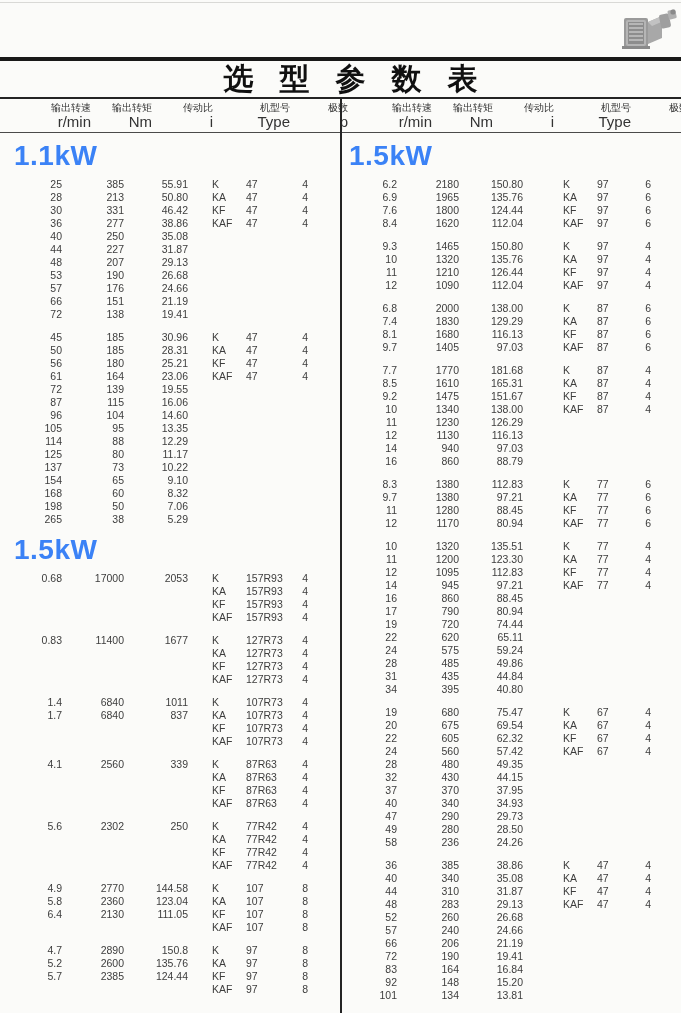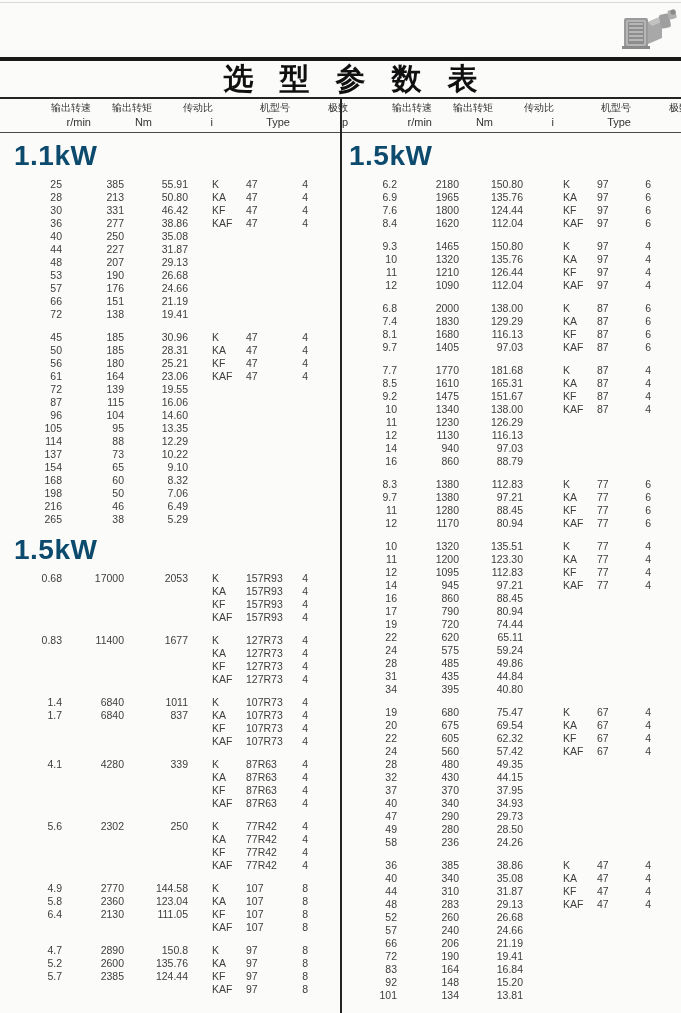--- a/index.html
+++ b/index.html
@@ -14,30 +14,30 @@
   .page-title{
     position:absolute;top:60px;left:0;width:681px;height:37px;line-height:37px;
     text-align:center;font-size:30px;font-weight:bold;color:#101010;
     letter-spacing:26px;text-indent:26px;white-space:nowrap;padding-left:10px;
   }
   .rule-title{position:absolute;top:97px;left:0;width:681px;height:2px;background:#242424;}
   .rule-header{position:absolute;top:132px;left:0;width:681px;height:1px;background:#4a4a4a;}
   .divider-v{position:absolute;left:340px;top:97px;width:2px;height:916px;background:#242424;}
 
   .hdr-cell{position:absolute;top:101px;width:90px;text-align:right;font-size:10px;line-height:14px;color:#333;}
-  .hdr-cell .u{display:block;font-size:11px;color:#333;padding-left:31px;}
+  .hdr-cell .u{display:block;font-size:15px;color:#333;padding-left:31px;}
 
   .gearbox-art{position:absolute;top:4px;left:616px;width:62px;height:53px;}
 
   .col{position:absolute;top:138px;width:336px;}
   #left-col{left:18px;}
   #right-col{left:353px;}
 
   .section-heading{
-    font-size:28px;font-weight:bold;color:#0c4a6e;
+    font-size:28px;font-weight:bold;color:#3b82f6;
     height:28px;line-height:28px;margin:4px 0 8px -4px;letter-spacing:0.5px;
   }
   .block{margin-bottom:10px;}
   .row{display:flex;height:13px;line-height:13px;font-size:10.5px;white-space:pre;}
   .c-speed{width:44px;text-align:right;}
   .c-torque{width:62px;text-align:right;}
   .c-ratio{width:64px;text-align:right;}
   .c-tname{width:34px;margin-left:24px;text-align:left;}
   .c-tmodel{width:48px;text-align:left;}
   .c-poles{width:14px;text-align:right;}
@@ -105,25 +105,25 @@
     <div class="block">
       <div class="row"><span class="c-speed">45</span><span class="c-torque">185</span><span class="c-ratio">30.96</span><span class="c-tname">K</span><span class="c-tmodel">47</span><span class="c-poles">4</span></div>
       <div class="row"><span class="c-speed">50</span><span class="c-torque">185</span><span class="c-ratio">28.31</span><span class="c-tname">KA</span><span class="c-tmodel">47</span><span class="c-poles">4</span></div>
       <div class="row"><span class="c-speed">56</span><span class="c-torque">180</span><span class="c-ratio">25.21</span><span class="c-tname">KF</span><span class="c-tmodel">47</span><span class="c-poles">4</span></div>
       <div class="row"><span class="c-speed">61</span><span class="c-torque">164</span><span class="c-ratio">23.06</span><span class="c-tname">KAF</span><span class="c-tmodel">47</span><span class="c-poles">4</span></div>
       <div class="row"><span class="c-speed">72</span><span class="c-torque">139</span><span class="c-ratio">19.55</span><span class="c-tname"></span><span class="c-tmodel"></span><span class="c-poles"></span></div>
       <div class="row"><span class="c-speed">87</span><span class="c-torque">115</span><span class="c-ratio">16.06</span><span class="c-tname"></span><span class="c-tmodel"></span><span class="c-poles"></span></div>
       <div class="row"><span class="c-speed">96</span><span class="c-torque">104</span><span class="c-ratio">14.60</span><span class="c-tname"></span><span class="c-tmodel"></span><span class="c-poles"></span></div>
       <div class="row"><span class="c-speed">105</span><span class="c-torque">95</span><span class="c-ratio">13.35</span><span class="c-tname"></span><span class="c-tmodel"></span><span class="c-poles"></span></div>
       <div class="row"><span class="c-speed">114</span><span class="c-torque">88</span><span class="c-ratio">12.29</span><span class="c-tname"></span><span class="c-tmodel"></span><span class="c-poles"></span></div>
+      <div class="row"><span class="c-speed">125</span><span class="c-torque">80</span><span class="c-ratio">11.17</span><span class="c-tname"></span><span class="c-tmodel"></span><span class="c-poles"></span></div>
       <div class="row"><span class="c-speed">137</span><span class="c-torque">73</span><span class="c-ratio">10.22</span><span class="c-tname"></span><span class="c-tmodel"></span><span class="c-poles"></span></div>
       <div class="row"><span class="c-speed">154</span><span class="c-torque">65</span><span class="c-ratio">9.10</span><span class="c-tname"></span><span class="c-tmodel"></span><span class="c-poles"></span></div>
       <div class="row"><span class="c-speed">168</span><span class="c-torque">60</span><span class="c-ratio">8.32</span><span class="c-tname"></span><span class="c-tmodel"></span><span class="c-poles"></span></div>
       <div class="row"><span class="c-speed">198</span><span class="c-torque">50</span><span class="c-ratio">7.06</span><span class="c-tname"></span><span class="c-tmodel"></span><span class="c-poles"></span></div>
-      <div class="row"><span class="c-speed">216</span><span class="c-torque">46</span><span class="c-ratio">6.49</span><span class="c-tname"></span><span class="c-tmodel"></span><span class="c-poles"></span></div>
       <div class="row"><span class="c-speed">265</span><span class="c-torque">38</span><span class="c-ratio">5.29</span><span class="c-tname"></span><span class="c-tmodel"></span><span class="c-poles"></span></div>
     </div>
     <div class="section-heading">1.5kW</div>
     <div class="block">
       <div class="row"><span class="c-speed">0.68</span><span class="c-torque">17000</span><span class="c-ratio">2053</span><span class="c-tname">K</span><span class="c-tmodel">157R93</span><span class="c-poles">4</span></div>
       <div class="row"><span class="c-speed"></span><span class="c-torque"></span><span class="c-ratio"></span><span class="c-tname">KA</span><span class="c-tmodel">157R93</span><span class="c-poles">4</span></div>
       <div class="row"><span class="c-speed"></span><span class="c-torque"></span><span class="c-ratio"></span><span class="c-tname">KF</span><span class="c-tmodel">157R93</span><span class="c-poles">4</span></div>
       <div class="row"><span class="c-speed"></span><span class="c-torque"></span><span class="c-ratio"></span><span class="c-tname">KAF</span><span class="c-tmodel">157R93</span><span class="c-poles">4</span></div>
     </div>
     <div class="block">
@@ -132,21 +132,21 @@
       <div class="row"><span class="c-speed"></span><span class="c-torque"></span><span class="c-ratio"></span><span class="c-tname">KF</span><span class="c-tmodel">127R73</span><span class="c-poles">4</span></div>
       <div class="row"><span class="c-speed"></span><span class="c-torque"></span><span class="c-ratio"></span><span class="c-tname">KAF</span><span class="c-tmodel">127R73</span><span class="c-poles">4</span></div>
     </div>
     <div class="block">
       <div class="row"><span class="c-speed">1.4</span><span class="c-torque">6840</span><span class="c-ratio">1011</span><span class="c-tname">K</span><span class="c-tmodel">107R73</span><span class="c-poles">4</span></div>
       <div class="row"><span class="c-speed">1.7</span><span class="c-torque">6840</span><span class="c-ratio">837</span><span class="c-tname">KA</span><span class="c-tmodel">107R73</span><span class="c-poles">4</span></div>
       <div class="row"><span class="c-speed"></span><span class="c-torque"></span><span class="c-ratio"></span><span class="c-tname">KF</span><span class="c-tmodel">107R73</span><span class="c-poles">4</span></div>
       <div class="row"><span class="c-speed"></span><span class="c-torque"></span><span class="c-ratio"></span><span class="c-tname">KAF</span><span class="c-tmodel">107R73</span><span class="c-poles">4</span></div>
     </div>
     <div class="block">
-      <div class="row"><span class="c-speed">4.1</span><span class="c-torque">4280</span><span class="c-ratio">339</span><span class="c-tname">K</span><span class="c-tmodel">87R63</span><span class="c-poles">4</span></div>
+      <div class="row"><span class="c-speed">4.1</span><span class="c-torque">2560</span><span class="c-ratio">339</span><span class="c-tname">K</span><span class="c-tmodel">87R63</span><span class="c-poles">4</span></div>
       <div class="row"><span class="c-speed"></span><span class="c-torque"></span><span class="c-ratio"></span><span class="c-tname">KA</span><span class="c-tmodel">87R63</span><span class="c-poles">4</span></div>
       <div class="row"><span class="c-speed"></span><span class="c-torque"></span><span class="c-ratio"></span><span class="c-tname">KF</span><span class="c-tmodel">87R63</span><span class="c-poles">4</span></div>
       <div class="row"><span class="c-speed"></span><span class="c-torque"></span><span class="c-ratio"></span><span class="c-tname">KAF</span><span class="c-tmodel">87R63</span><span class="c-poles">4</span></div>
     </div>
     <div class="block">
       <div class="row"><span class="c-speed">5.6</span><span class="c-torque">2302</span><span class="c-ratio">250</span><span class="c-tname">K</span><span class="c-tmodel">77R42</span><span class="c-poles">4</span></div>
       <div class="row"><span class="c-speed"></span><span class="c-torque"></span><span class="c-ratio"></span><span class="c-tname">KA</span><span class="c-tmodel">77R42</span><span class="c-poles">4</span></div>
       <div class="row"><span class="c-speed"></span><span class="c-torque"></span><span class="c-ratio"></span><span class="c-tname">KF</span><span class="c-tmodel">77R42</span><span class="c-poles">4</span></div>
       <div class="row"><span class="c-speed"></span><span class="c-torque"></span><span class="c-ratio"></span><span class="c-tname">KAF</span><span class="c-tmodel">77R42</span><span class="c-poles">4</span></div>
     </div>

